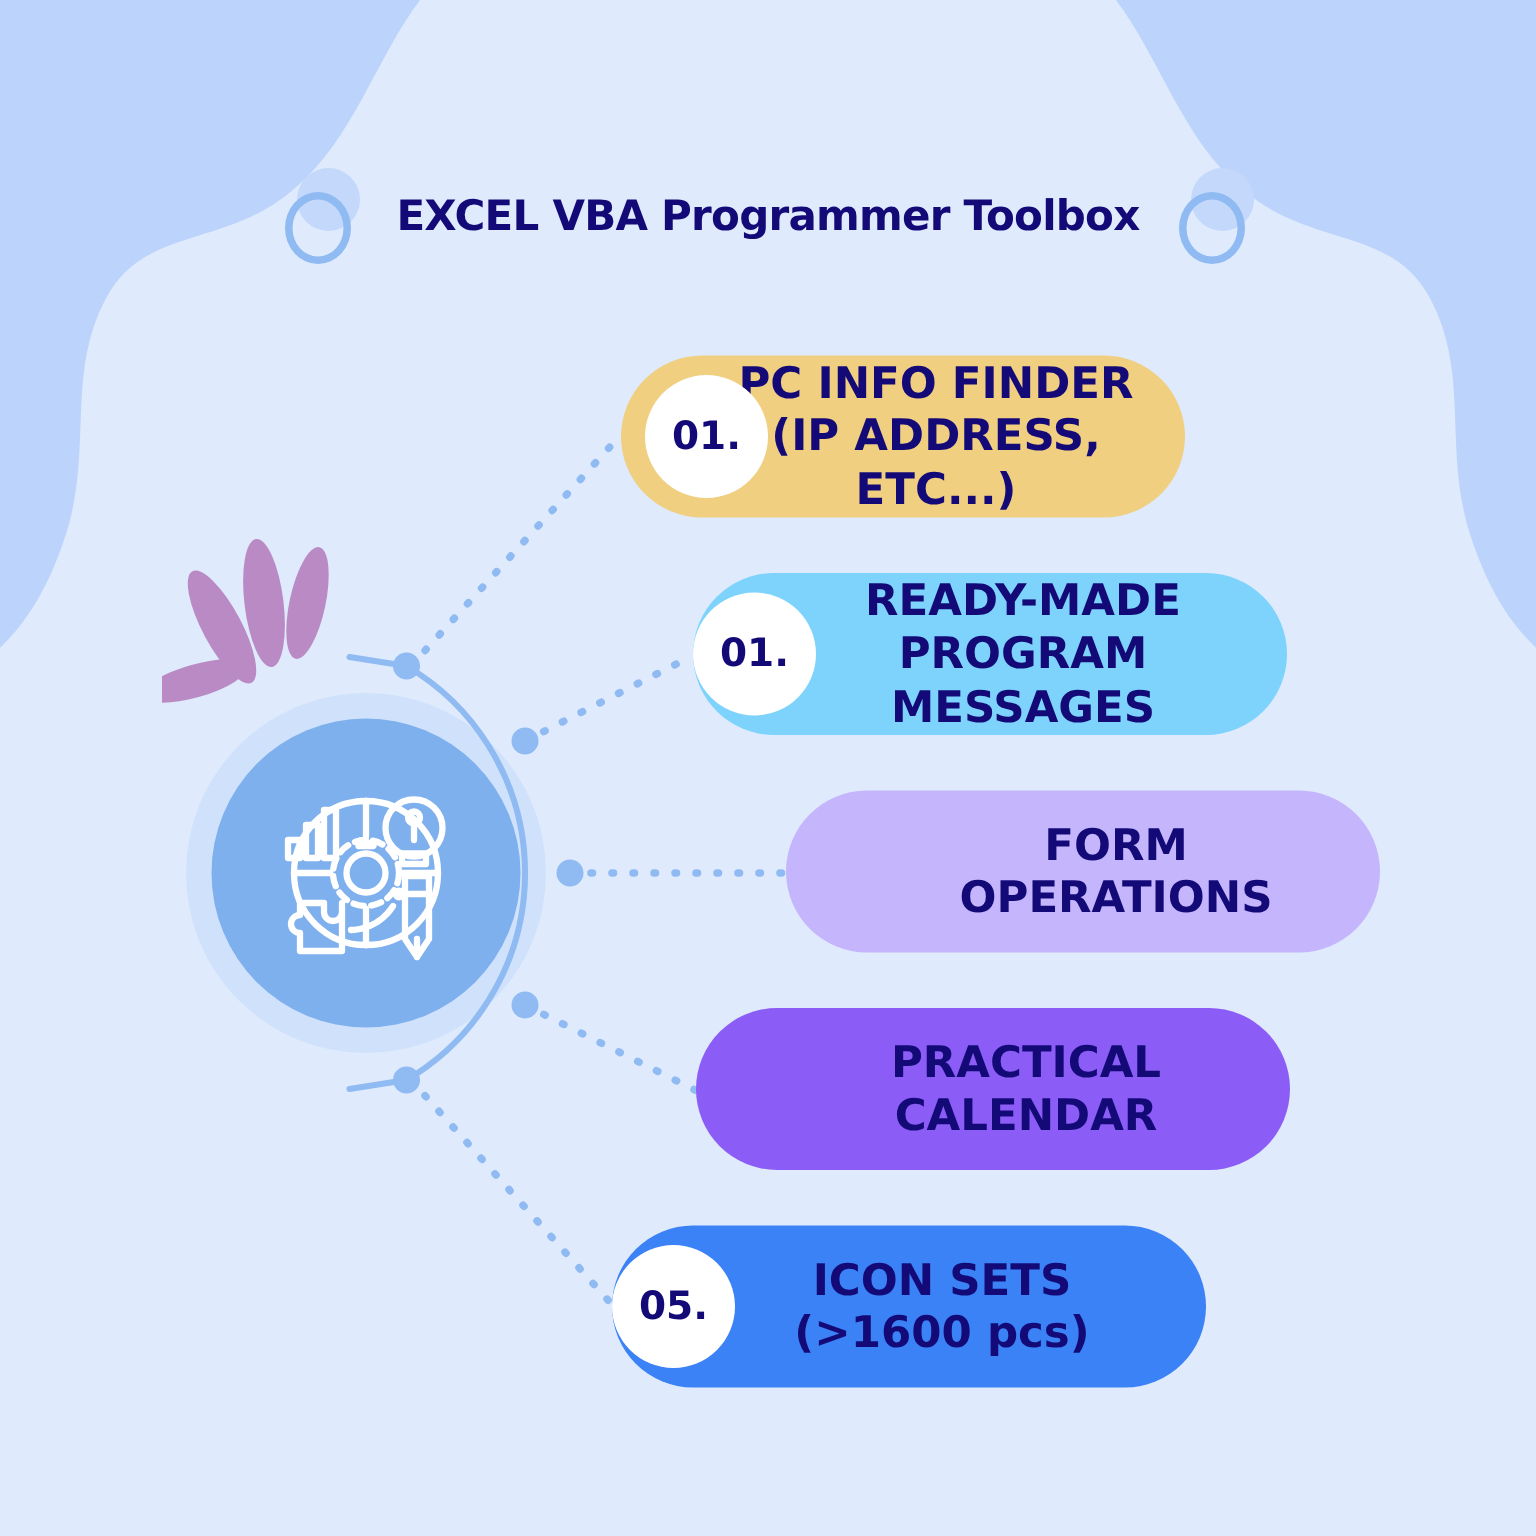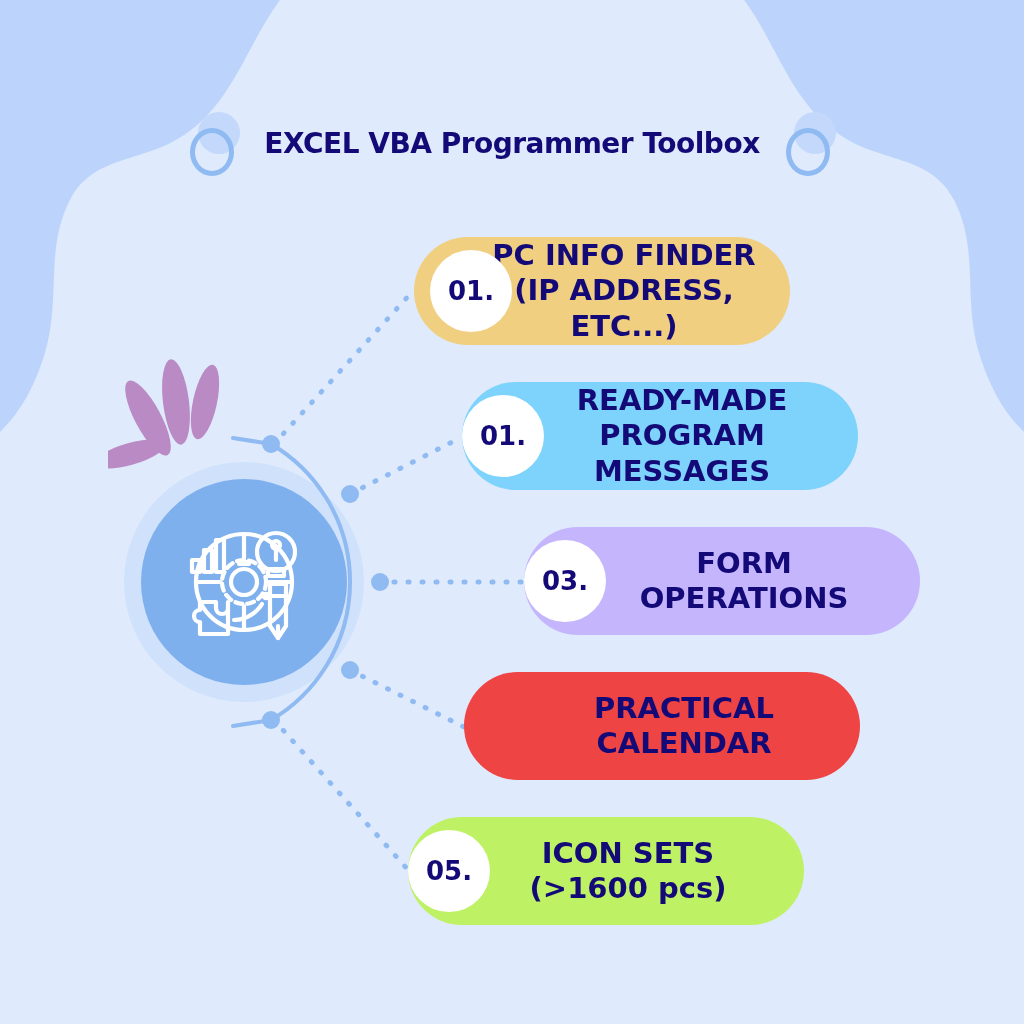--- a/index.html
+++ b/index.html
@@ -175,25 +175,25 @@
 
   #row-2 { left: 462px; top: 382px; }
   #row-2 .pill { width: 396px; background: #7dd3fc; }
   #row-2 .num-badge { left: 0px; }
 
   #row-3 { left: 524px; top: 527px; }
   #row-3 .pill { width: 396px; background: #c4b5fd; }
   #row-3 .num-badge { left: 0px; }
 
   #row-4 { left: 464px; top: 672px; }
-  #row-4 .pill { width: 396px; background: #ef4444; }
+  #row-4 .pill { width: 396px; background: #8b5cf6; }
   #row-4 .num-badge { left: 0px; }
 
   #row-5 { left: 408px; top: 817px; }
-  #row-5 .pill { width: 396px; background: #bef264; }
+  #row-5 .pill { width: 396px; background: #3b82f6; }
   #row-5 .num-badge { left: 0px; }
 </style>
 </head>
 <body>
 
 <div id="poster">
 
   <svg class="bg-layer" viewBox="0 0 1024 1024" xmlns="http://www.w3.org/2000/svg">
     <path d="M0,0 L280,0 C250,40 236,92 196,126 C150,166 96,150 70,200 C44,250 62,300 44,356 C30,400 12,420 0,432 Z" fill="#bcd4fb"></path>
     <path d="M1024,0 L744,0 C774,40 788,92 828,126 C874,166 928,150 954,200 C980,250 962,300 980,356 C994,400 1012,420 1024,432 Z" fill="#bcd4fb"></path>
@@ -293,23 +293,20 @@
     </div>
     <div class="num-badge">
       <span class="num-text">01.</span>
     </div>
   </div>
 
   <div class="row" id="row-3">
     <div class="pill">
       <span class="pill-text">FORM OPERATIONS</span>
     </div>
-    <div class="num-badge">
-      <span class="num-text">03.</span>
-    </div>
   </div>
 
   <div class="row" id="row-4">
     <div class="pill">
       <span class="pill-text">PRACTICAL CALENDAR</span>
     </div>
   </div>
 
   <div class="row" id="row-5">
     <div class="pill">

